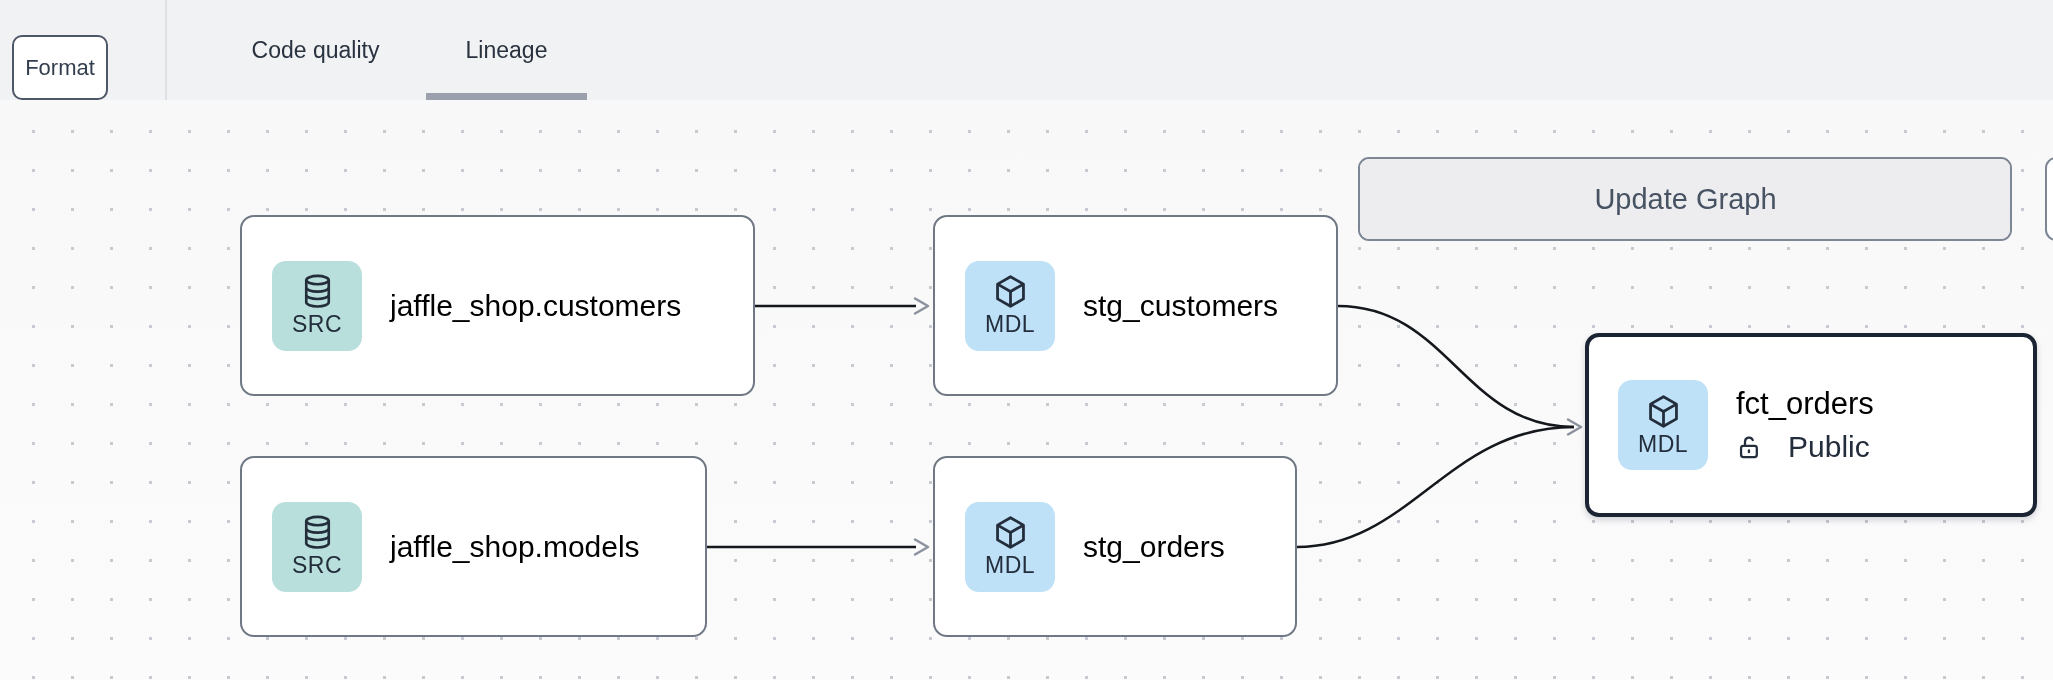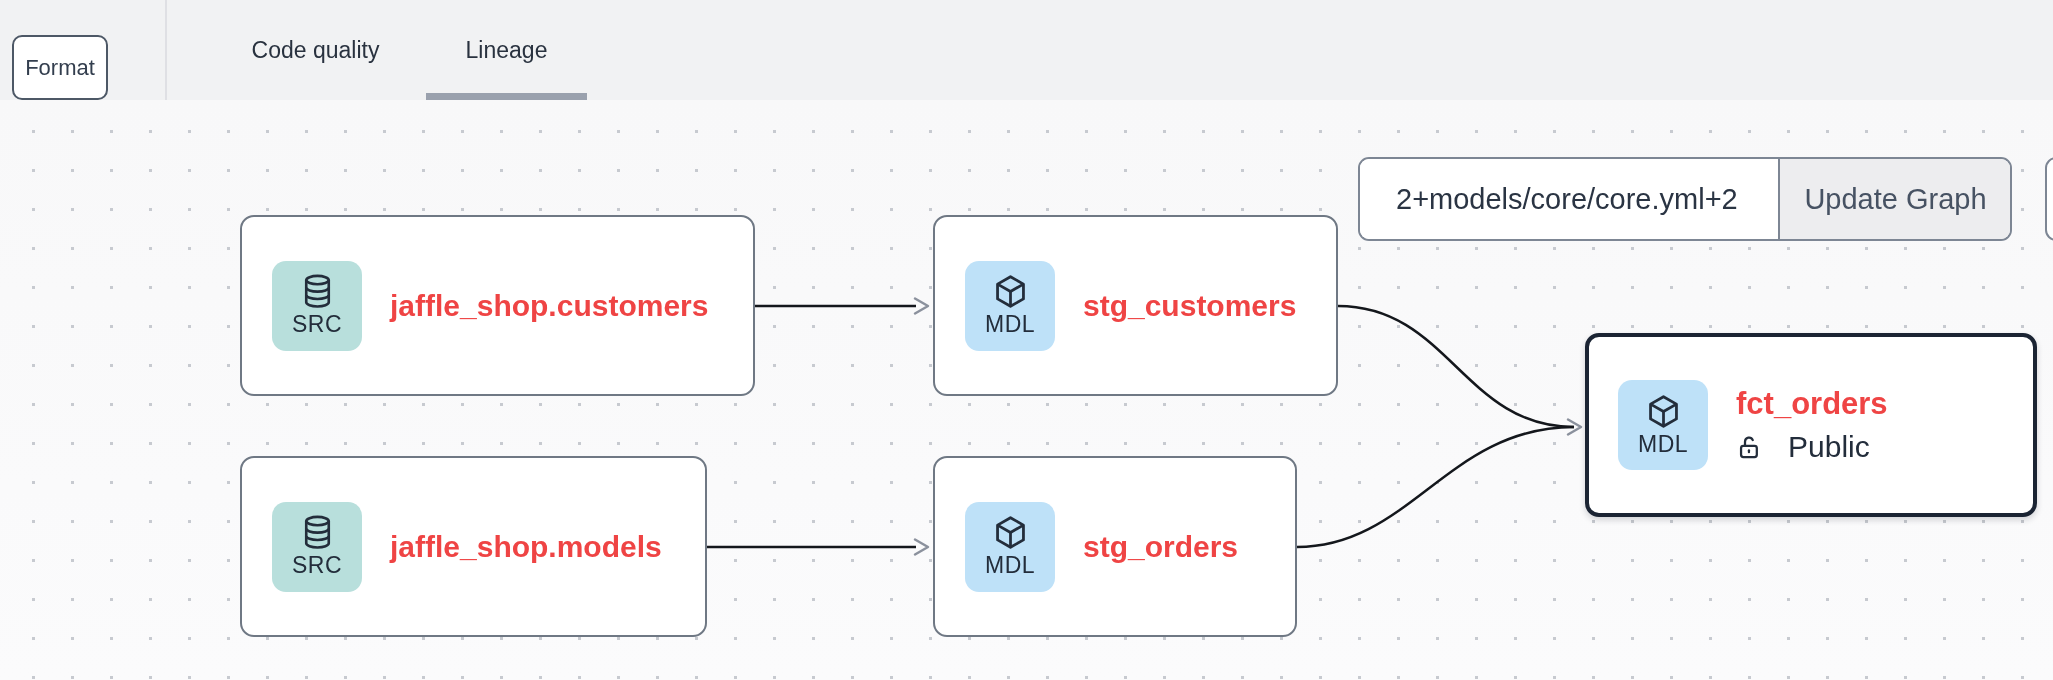--- a/index.html
+++ b/index.html
@@ -56,21 +56,21 @@
     box-shadow:0 3px 6px rgba(27,36,51,0.18);
   }
   .badge {
     width:90px; height:90px; border-radius:14px; flex-shrink:0;
     display:flex; flex-direction:column; align-items:center; justify-content:center;
     color:#232d3b;
   }
   .badge svg { width:37px; height:37px; display:block; }
   .badge-label { font-size:23px; margin-top:1px; letter-spacing:0.5px; }
   .labels { display:flex; flex-direction:column; justify-content:center; gap:8px; min-width:0; }
-  .node-title { font-size:30px; color:#ef4444; white-space:nowrap;font-weight:bold; }
+  .node-title { font-size:30px; color:#000000; white-space:nowrap; }
   .node.emphasized .node-title { font-size:31px; }
   .node-sub { display:flex; align-items:center; gap:25px; font-size:30px; color:#232d3b; }
   .node-sub svg { width:27px; height:27px; display:block; }
 
   
   .selector-group {
     position:absolute; left:1358px; top:157px; width:654px; height:84px;
     border:2px solid #7d8694; border-radius:11px; background:#ffffff;
     display:flex; overflow:hidden;
   }
@@ -185,19 +185,18 @@
               <path d="M8 10.5V6.8a3.6 3.6 0 0 1 6.9-1.4"></path>
               <line x1="11.5" y1="14.5" x2="11.5" y2="16.2"></line>
             </svg>
             <span>Public</span>
           </div>
         </div>
       </div>
     </div>
 
   <div class="selector-group">
-    <input class="selector-input" value="2+models/core/core.yml+2" style="">
     <button class="update-btn">Update Graph</button>
   </div>
 
   <div class="partial-btn"></div>
 
 </div>
 
 </body></html>

